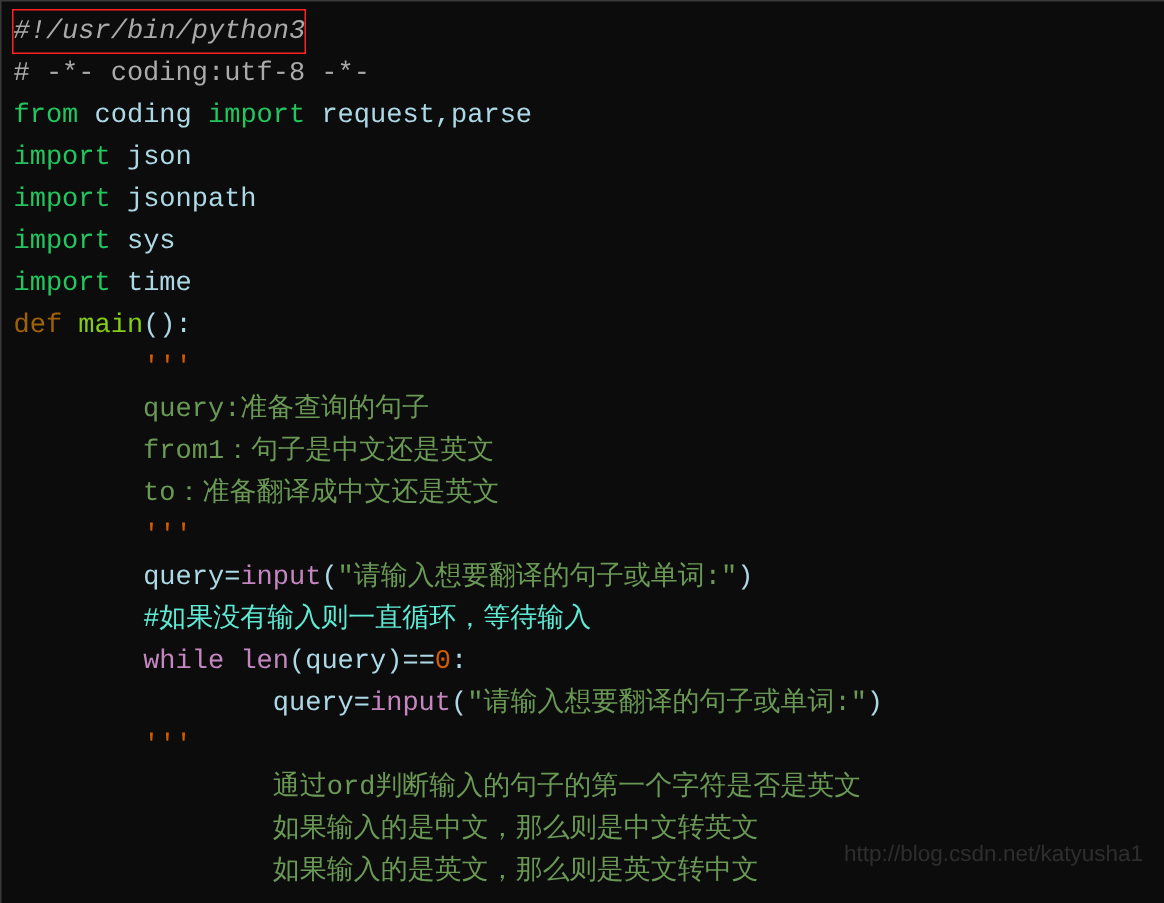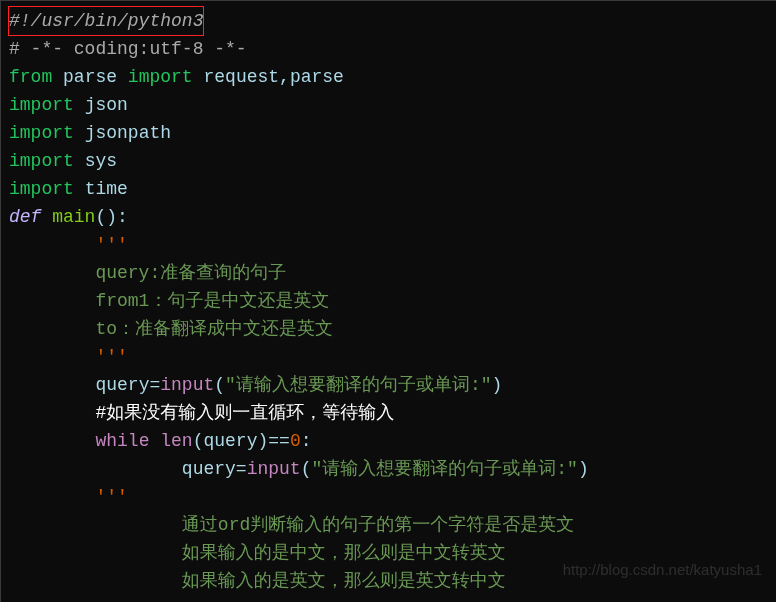--- a/index.html
+++ b/index.html
@@ -19,49 +19,49 @@
     padding: 6px 8px 8px 8px;
     white-space: pre;
     color: #add8e6;
     border-top: 1px solid #3a3a3a;
     border-left: 1px solid #3a3a3a;
   }
   .sel { outline: 1px solid #ff2222; display: inline-block; font-style: italic; }
   .sp1 { color: #aaaaaa; }
   .sp2 { color: #aaaaaa; }
   .kw { color: #22c55e; }
-  .kw2 { color: #c4b5fd; font-style: italic; }
+  .kw2 { color: #a16207; }
   .kw3 { color: #c586c0; }
   .ident { color: #add8e6; }
   .fn { color: #84cc16; }
   .builtin { color: #c586c0; }
   .paren { color: #add8e6; }
   .colon { color: #add8e6; }
   .str { color: #6a9955; }
   .tick { color: #d45c00; }
   .cmt { color: #6a9955; margin-top: 20px; }
-  .cmt-red { color: #ffffff; }
+  .cmt-red { color: #5eead4; }
   .num { color: #d45c00; }
   .op { color: #add8e6; }
   .watermark {
     position: absolute;
     right: 14px;
     bottom: 18px;
     color: rgba(200,200,200,0.18);
     font-size: 15px;
     font-family: sans-serif;
     pointer-events: none;
   }
 </style>
 </head>
 <body>
 
 <div class="code-area"><span class="sel"><span class="sp1">#!/usr/bin/python3</span></span>
 <span class="sp2"># -*- coding:utf-8 -*-</span>
-<span class="kw">from</span> <span class="ident">parse</span> <span class="kw">import</span> <span class="ident">request,parse</span>
+<span class="kw">from</span> <span class="ident">coding</span> <span class="kw">import</span> <span class="ident">request,parse</span>
 <span class="kw">import</span> <span class="ident">json</span>
 <span class="kw">import</span> <span class="ident">jsonpath</span>
 <span class="kw">import</span> <span class="ident">sys</span>
 <span class="kw">import</span> <span class="ident">time</span>
 <span class="kw2">def</span> <span class="fn">main</span><span class="paren">()</span><span class="colon">:</span>
         <span class="tick">'''</span>
 <span class="cmt">        query:准备查询的句子</span>
 <span class="cmt">        from1：句子是中文还是英文</span>
 <span class="cmt">        to：准备翻译成中文还是英文</span>
         <span class="tick">'''</span>

